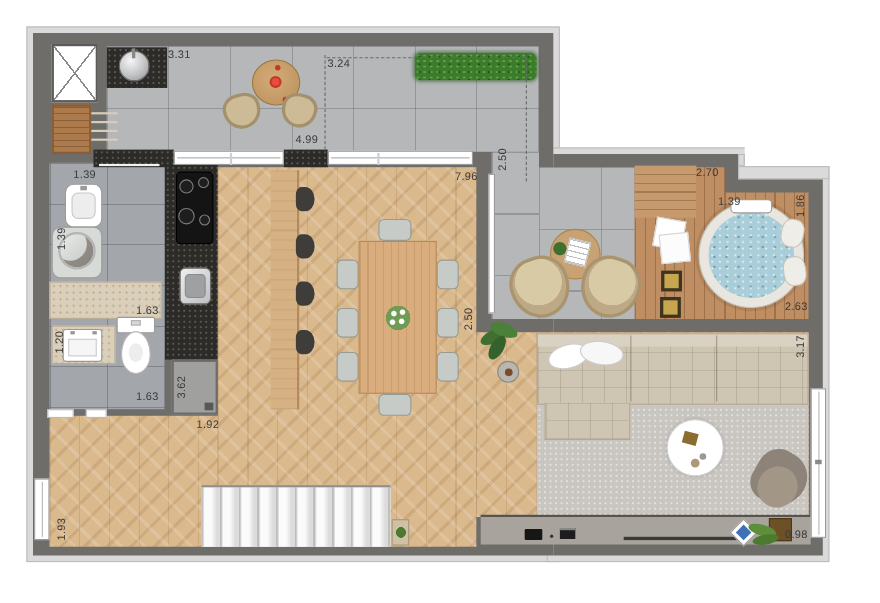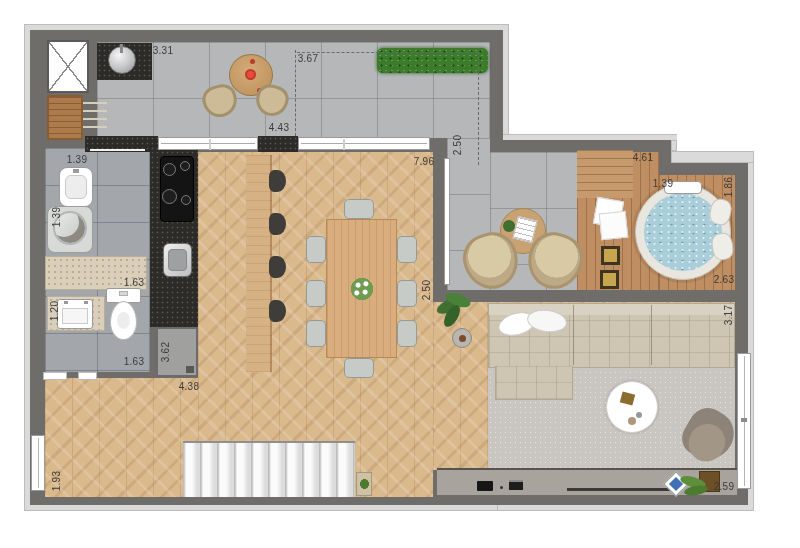--- a/index.html
+++ b/index.html
@@ -215,33 +215,33 @@
 
   <div class="abs white-frame" style="left:31px;top:435px;width:14px;height:56px">
     <div class="abs" style="left:6px;top:2px;width:1px;height:50px;background:#b5b5b5"></div>
   </div>
   <div class="abs white-frame" style="left:737px;top:353px;width:14px;height:136px">
     <div class="abs" style="left:6px;top:2px;width:1px;height:130px;background:#b5b5b5"></div>
     <div class="abs" style="left:3px;top:64px;width:6px;height:4px;background:#8a8a8a"></div>
   </div>
 
   <div class="dim" style="left:163px;top:51px">3.31</div>
-  <div class="dim" style="left:308px;top:59px">3.67</div>
-  <div class="dim" style="left:279px;top:128px">4.43</div>
+  <div class="dim" style="left:308px;top:59px">3.24</div>
+  <div class="dim" style="left:279px;top:128px">4.99</div>
   <div class="dim v" style="left:458px;top:145px">2.50</div>
   <div class="dim" style="left:424px;top:162px">7.96</div>
-  <div class="dim" style="left:643px;top:158px">4.61</div>
+  <div class="dim" style="left:643px;top:158px">2.70</div>
   <div class="dim" style="left:663px;top:184px">1.39</div>
   <div class="dim v" style="left:729px;top:187px">1.86</div>
   <div class="dim" style="left:724px;top:280px">2.63</div>
   <div class="dim v" style="left:427px;top:290px">2.50</div>
   <div class="dim" style="left:77px;top:160px">1.39</div>
   <div class="dim v" style="left:57px;top:217px">1.39</div>
   <div class="dim" style="left:134px;top:283px">1.63</div>
   <div class="dim v" style="left:55px;top:311px">1.20</div>
   <div class="dim" style="left:134px;top:362px">1.63</div>
   <div class="dim v" style="left:166px;top:352px">3.62</div>
-  <div class="dim" style="left:189px;top:387px">4.38</div>
+  <div class="dim" style="left:189px;top:387px">1.92</div>
   <div class="dim v" style="left:57px;top:481px">1.93</div>
   <div class="dim v" style="left:729px;top:315px">3.17</div>
-  <div class="dim" style="left:724px;top:487px">2.59</div>
+  <div class="dim" style="left:724px;top:487px">0.98</div>
 
 </div>
 
 </body></html>

